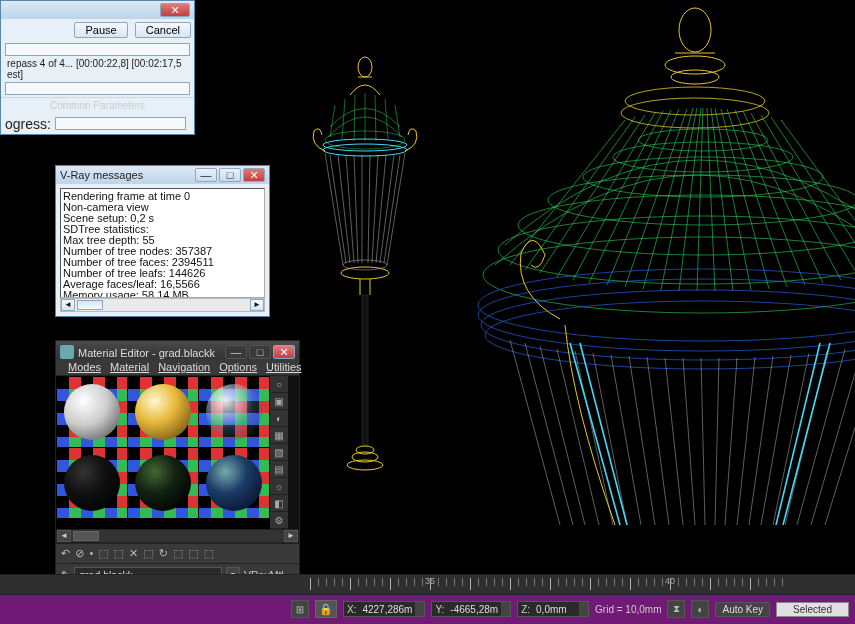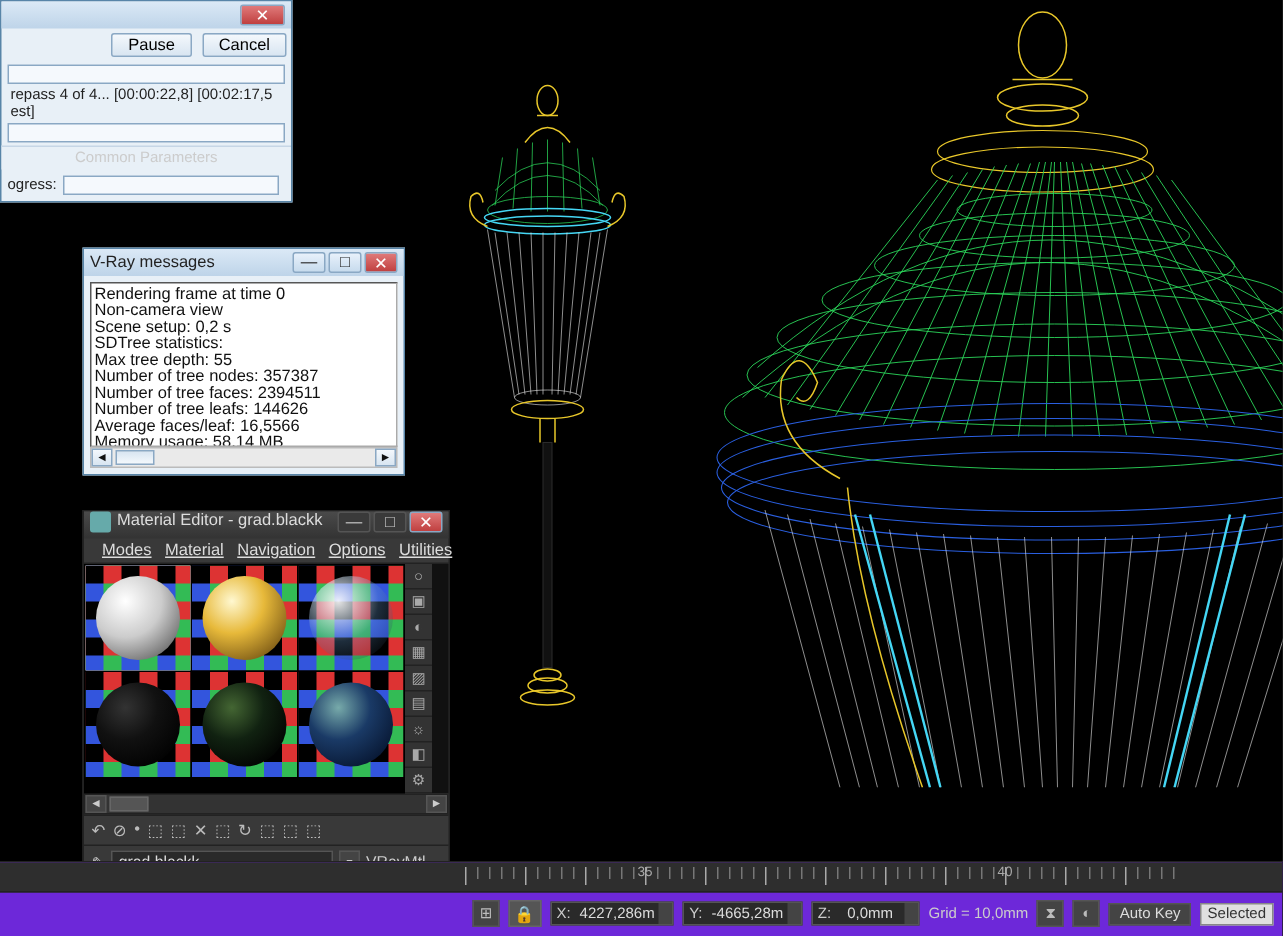--- a/index.html
+++ b/index.html
@@ -31,21 +31,21 @@
 
 
 #vray-msg { top: 165px; left: 55px; width: 215px; }
 #vray-msg .textarea { background: #fff; border: 1px inset #aaa; height: 110px; overflow: hidden; padding: 2px; font-size: 9.5px; line-height: 11px; white-space: nowrap; }
 .scrollbar-h { height: 14px; background: #eaeaea; border: 1px solid #bbb; display: flex; align-items: center; }
 .scroll-arrow { width: 14px; height: 12px; background: linear-gradient(#f4f8fc,#d8e5f1); border: 1px solid #8aa8c4; text-align: center; font-size: 8px; line-height: 10px; }
 .scroll-thumb { width: 26px; height: 10px; background: linear-gradient(#d8e5f1,#f4f8fc); border: 1px solid #8aa8c4; margin-left: 2px; }
 
 
 #mat-ed { position: absolute; top: 340px; left: 55px; width: 245px; background: #393939; border: 1px solid #222; box-shadow: 0 0 8px rgba(0,0,0,.6); }
-#mat-ed .title { background: linear-gradient(#4a4a4a,#333); height: 18px; display: flex; align-items: flex-start; padding: 0 4px; color: #ddd; font-size: 11px; }
+#mat-ed .title { background: linear-gradient(#4a4a4a,#333); height: 18px; display: flex; align-items: flex-end; padding: 0 4px; color: #ddd; font-size: 11px; }
 #mat-ed .title .icon { width: 14px; height: 14px; background: #6aa; border-radius: 2px; margin-right: 4px; }
 #mat-ed .menu { display: flex; gap: 9px; padding: 2px 12px; font-size: 10.5px; color: #ddd; border-bottom: 1px solid #222; text-decoration: underline; }
 #mat-ed .menu span { cursor: default; }
 .mat-grid { display: flex; background: #111; }
 .mat-slots { display: grid; grid-template-columns: repeat(3, 70px); grid-template-rows: repeat(2, 70px); gap: 1px; padding: 1px; background: #000; }
 .mat-slot { width: 70px; height: 70px; position: relative; overflow: hidden; }
 .mat-slot .checker { position: absolute; inset: 0; background:
   repeating-conic-gradient(#d33 0 25%, #3b5 0 50%, #35d 0 75%, #000 0 100%);
   background-size: 24px 24px; }
 .mat-slot .sphere { position: absolute; left: 7px; top: 7px; width: 56px; height: 56px; border-radius: 50%; }
@@ -67,35 +67,35 @@
 .param-row { display: flex; align-items: center; gap: 3px; padding: 1px 5px; height: 16px; }
 .param-row .lbl { width: 58px; font-size: 10px; color: #ccc; }
 .spinner { width: 36px; height: 13px; background: #2a2a2a; border: 1px solid #555; display: flex; align-items: center; }
 .spinner span { flex: 1; padding: 0 2px; font-size: 9.5px; color: #ddd; }
 .spinner .ar { width: 9px; background: #444; display: flex; flex-direction: column; }
 .spinner .ar div { height: 5px; font-size: 6px; text-align: center; line-height: 5px; color: #999; }
 .cbx { width: 12px; height: 12px; background: #2a2a2a; border: 1px solid #555; display: flex; align-items: center; justify-content: center; font-size: 9px; color: #8c6; }
 .mapbtn { flex: 1; height: 13px; background: #3a3a3a; border: 1px solid #555; color: #ccc; font-size: 9.5px; text-align: center; line-height: 11px; }
 
 
-.bottombar { position: absolute; left: 0; right: 0; bottom: 0; height: 50px; background: #6d28d9; border-top: 1px solid #222; text-align: center; }
+.bottombar { position: absolute; left: 0; right: 0; bottom: 0; height: 50px; background: #701a75; border-top: 1px solid #222; }
 .timeline { height: 20px; border-bottom: 1px solid #222; position: relative; background: #2e2e2e; }
 .timeline .ticks { position: absolute; top: 3px; left: 310px; right: 10px; height: 14px; }
 .tick { position: absolute; top: 0; width: 1px; height: 8px; background: #777; }
 .tick.big { height: 12px; background: #aaa; }
 .tick-label { position: absolute; top: 0; color: #aaa; font-size: 9px; transform: translateX(-50%); }
 
 .statusrow { display: flex; align-items: center; height: 28px; padding: 0 6px; gap: 6px; }
 .sbtn { width: 18px; height: 18px; background: #444; border: 1px solid #555; display: flex; align-items: center; justify-content: center; color: #bbb; font-size: 10px; }
 .coord-field { display: flex; align-items: center; background: #2a2a2a; border: 1px solid #555; height: 16px; }
 .coord-field .cl { padding: 0 3px; color: #ccc; font-size: 10px; }
 .coord-field .cv { padding: 0 3px; min-width: 46px; color: #ddd; font-size: 10px; }
 .coord-field .sp { width: 9px; background: #444; height: 14px; }
 .autokey { background: #444; border: 1px solid #555; padding: 1px 6px; color: #ddd; font-size: 10px; }
-.selected-tag { background: #e0e0e0; color: #333; padding: 1px 4px; font-size: 10px; border: 1px solid #888; }
+.selected-tag { background: #e0e0e0; color: #333; padding: 1px 16px; font-size: 10px; border: 1px solid #888; }
 .lock-btn { width: 22px; height: 18px; background: #555; border: 1px solid #666; display: flex; align-items: center; justify-content: center; color: #ccc; font-size: 11px; }
 
 .flex-spacer { flex: 1; }
 
 
 svg { display: block; }
 .selected-slot { outline: 2px solid #eee; outline-offset: -2px; }
 </style>
 </head>
 <body>
@@ -274,21 +274,21 @@
   </div>
   <div class="btnrow">
     <button>Pause</button>
     <button>Cancel</button>
   </div>
   <div class="bar"></div>
   <div style="font-size:10px; padding: 0 6px; color:#222;">repass 4 of 4... [00:00:22,8] [00:02:17,5 est]</div>
   <div class="bar"></div>
   <div class="section-label">Common Parameters</div>
   <div style="display:flex; align-items:center; padding:2px 4px;">
-    <span style="font-size:10px;color:#222;">ogress:</span>
+    <span style="font-size:14px;color:#222;">ogress:</span>
     <div class="bar" style="flex:1; margin:2px 4px;"></div>
   </div>
 </div>
 
 <div id="vray-msg" class="win">
   <div class="win-title">
     <span class="t-text">V-Ray messages</span>
     <div class="win-btns">
       <div class="win-btn">
           <span>—</span>

